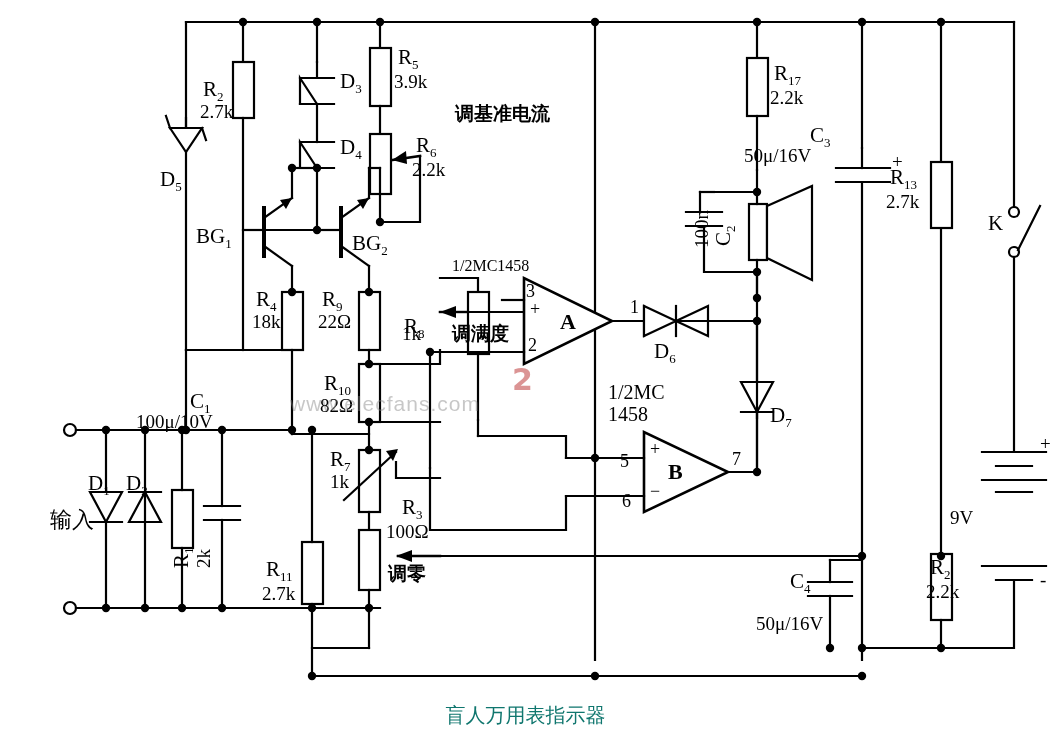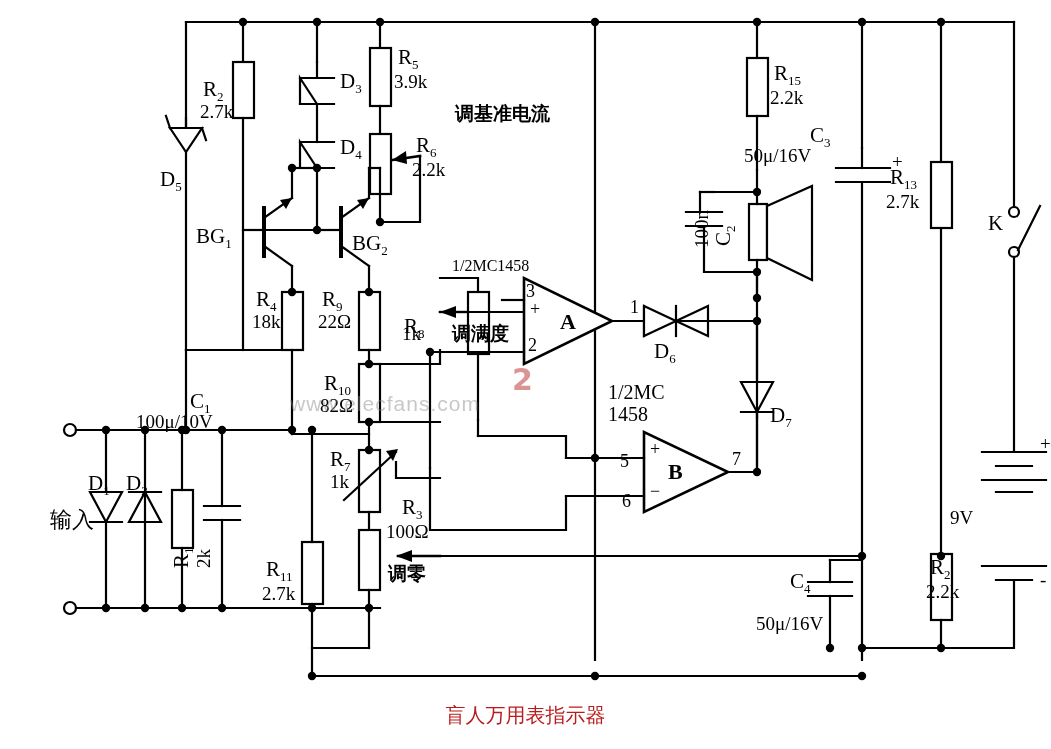--- a/index.html
+++ b/index.html
@@ -12,21 +12,21 @@
   .val{font-size:19px;}
   .cn{font-family:"DejaVu Sans",sans-serif;font-weight:bold;font-size:19px;}
   .cnbig{font-family:Liberation Sans, sans-serif;font-size:22px;}
   .pin{font-size:18px;font-family:"Liberation Serif",serif;}
   .opname{font-size:22px;font-weight:bold;font-family:"Liberation Serif",serif;}
   .rot90{transform:rotate(-90deg);transform-origin:left top;}
   .wm{position:absolute;pointer-events:none;}
   .wm1{font-family:"DejaVu Sans",sans-serif;font-size:40px;font-weight:bold;color:rgba(120,120,120,0.33);letter-spacing:2px;}
   .wm2{font-family:"Liberation Sans",sans-serif;font-size:21px;color:rgba(130,130,130,0.45);letter-spacing:1px;}
   .wmred{font-family:"DejaVu Sans",sans-serif;font-size:30px;font-weight:bold;color:rgba(190,60,60,0.55);}
-  .caption{position:absolute;left:0;right:0;text-align:center;font-family:"DejaVu Sans",sans-serif;font-size:20px;color:#b91c1c;}
+  .caption{position:absolute;left:0;right:0;text-align:center;font-family:"DejaVu Sans",sans-serif;font-size:20px;color:#0f766e;}
 </style>
 </head>
 <body>
 
 <div id="stage">
 
 <svg id="sch" viewBox="0 0 1051 749">
   <g stroke="#000" stroke-width="2.2" fill="none" stroke-linecap="square">
 
     <path d="M186 22 H1014"></path>
@@ -342,21 +342,21 @@
 
 <div class="lbl" style="left:608px;top:382px;font-size:20px;">1/2MC</div>
 <div class="lbl" style="left:608px;top:404px;font-size:20px;">1458</div>
 <div class="lbl pin" style="left:650px;top:440px;">+</div>
 <div class="lbl pin" style="left:620px;top:452px;">5</div>
 <div class="lbl pin" style="left:650px;top:482px;">−</div>
 <div class="lbl pin" style="left:622px;top:492px;">6</div>
 <div class="lbl opname" style="left:668px;top:460px;">B</div>
 <div class="lbl pin" style="left:732px;top:450px;">7</div>
 
-<div class="lbl ref" style="left:774px;top:62px;"><span>R</span><sub>15</sub></div>
+<div class="lbl ref" style="left:774px;top:62px;"><span>R</span><sub>17</sub></div>
 <div class="lbl val" style="left:770px;top:88px;">2.2k</div>
 
 <div class="lbl ref rot90" style="left:712px;top:246px;"><span>C</span><sub>2</sub></div>
 <div class="lbl val rot90" style="left:692px;top:248px;">100n</div>
 
 <div class="lbl ref" style="left:810px;top:124px;"><span>C</span><sub>3</sub></div>
 <div class="lbl val" style="left:744px;top:146px;">50μ/16V</div>
 <div class="lbl val" style="left:892px;top:152px;">+</div>
 
 <div class="lbl ref" style="left:890px;top:166px;"><span>R</span><sub>13</sub></div>

